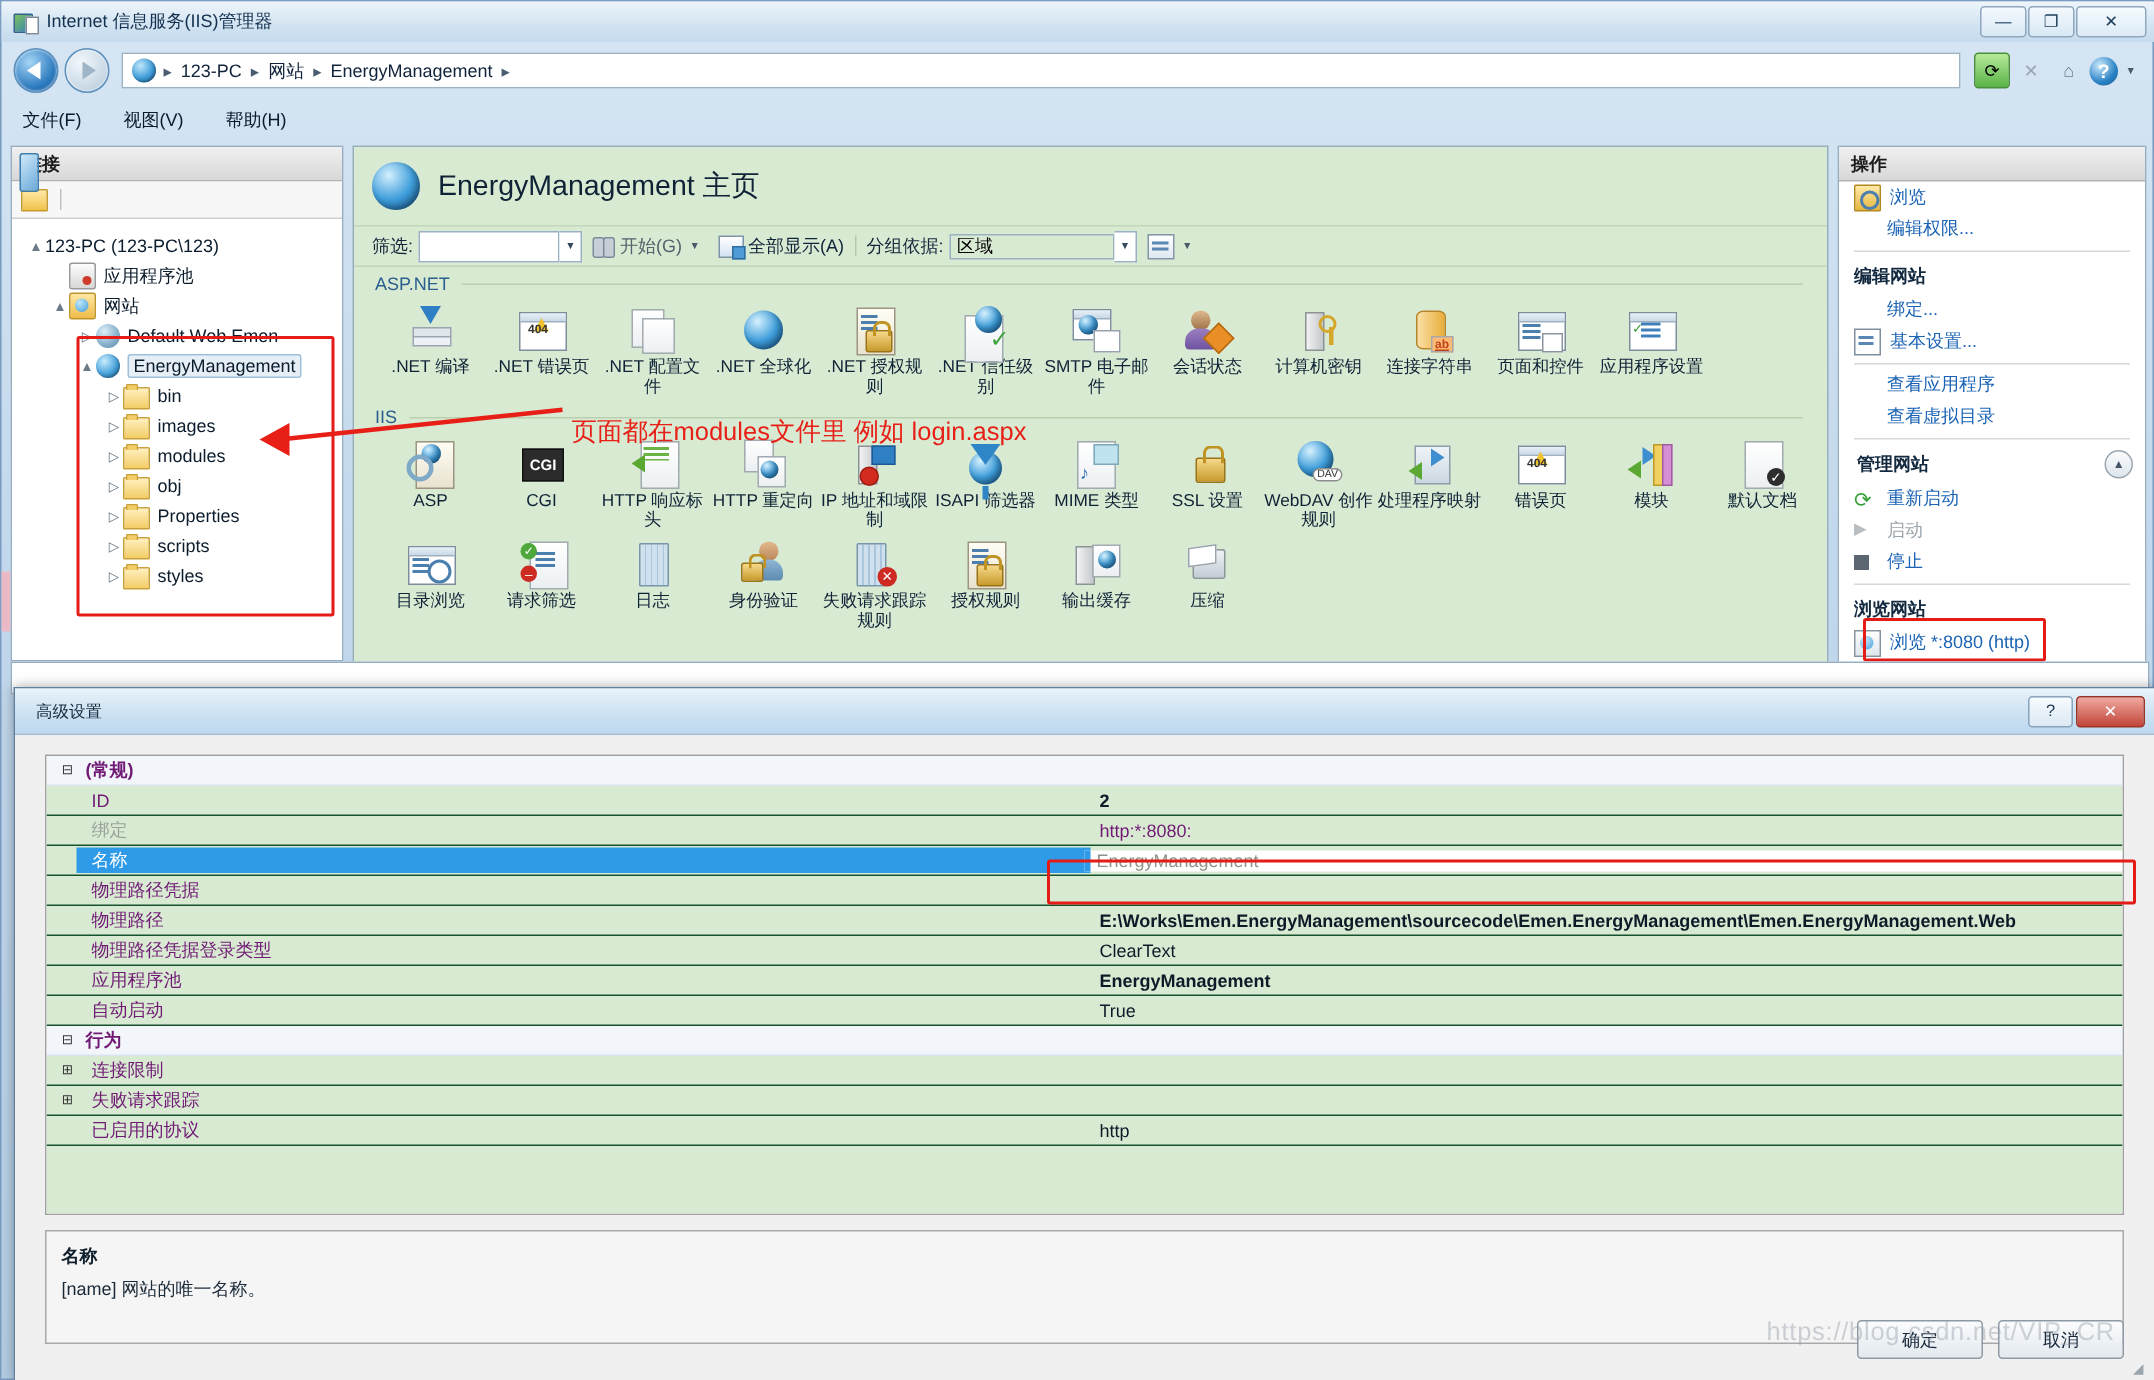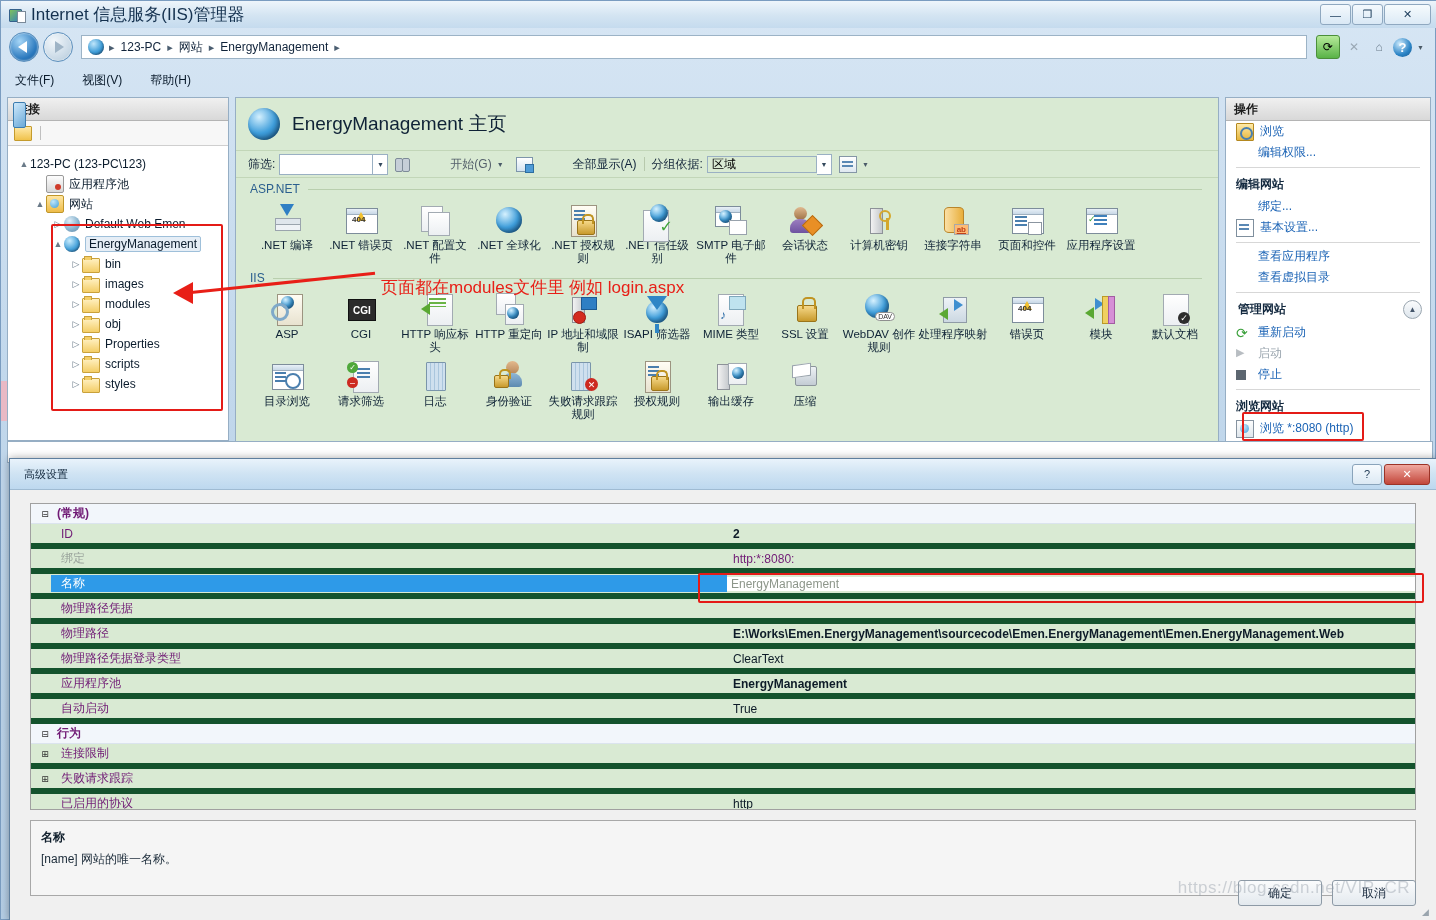--- a/index.html
+++ b/index.html
@@ -19,21 +19,21 @@
     position:absolute;left:0;top:0;width:1436px;height:27px;
     background:linear-gradient(180deg,#eef5fb 0%,#d3e4f2 55%,#c5dbee 100%);
     display:flex;align-items:center;
   }
   .title-ico{
     width:16px;height:16px;margin-left:8px;margin-right:6px;position:relative;
   }
   .title-ico .m{position:absolute;left:0;top:2px;width:11px;height:11px;
     background:linear-gradient(135deg,#7fc15e,#2f7fbd);border:1px solid #35618b;border-radius:1px;}
   .title-ico .p{position:absolute;left:8px;top:4px;width:7px;height:10px;background:#fff;border:1px solid #7a8a99;}
-  .title-txt{font-size:17px;color:#14314f;}
+  .title-txt{font-size:12px;color:#14314f;}
   .winbtns{margin-left:auto;display:flex;margin-right:6px;}
   .wb{width:29px;height:19px;margin-left:1px;border:1px solid #8fa8c0;border-radius:3px;
       background:linear-gradient(180deg,#f4f9fd,#d9e8f5);display:flex;align-items:center;justify-content:center;
       font-size:11px;color:#20405f;}
   .wb.close{width:45px;background:linear-gradient(180deg,#f6fbfd,#dceaf6);}
   
   .addrbar{
     position:absolute;left:0;top:27px;width:1436px;height:38px;
     display:flex;align-items:center;
   }
@@ -106,21 +106,21 @@
   .main-globe{width:32px;height:32px;border-radius:50%;
      background:radial-gradient(circle at 35% 28%,#d4f0fe,#3f9edb 52%,#14538a 100%);
      box-shadow:inset -2px -2px 4px rgba(0,0,0,.32);margin-right:12px;}
   .main-title-txt{font-size:19px;color:#0f2236;}
   .filterbar{height:26px;display:flex;align-items:center;padding-left:12px;
      border-top:1px solid #c2d6b8;border-bottom:1px solid #c2d6b8;}
   .fl{font-size:12px;color:#14263a;margin-right:4px;}
   .fbox{width:88px;height:17px;background:#fff;border:1px solid #9ab0c3;}
   .fdrop{width:14px;height:19px;border:1px solid #9ab0c3;border-left:none;background:#fff;
      display:flex;align-items:center;justify-content:center;font-size:7px;color:#33485c;}
-  .fbtn{display:flex;align-items:center;margin-left:7px;font-size:12px;color:#55616c;gap:37px;}
+  .fbtn{display:flex;align-items:center;margin-left:7px;font-size:12px;color:#55616c;}
   .fbtn.on{color:#10243a;}
   .bino{width:15px;height:12px;margin-right:3px;position:relative;}
   .bino:before,.bino:after{content:"";position:absolute;top:0;width:6px;height:12px;border:1px solid #7d8b98;
      border-radius:2px;background:#c6cfd8;}
   .bino:before{left:0;}.bino:after{right:0;}
   .showall-ic{width:15px;height:13px;margin-right:3px;background:linear-gradient(180deg,#fff,#d3e3f1);
      border:1px solid #7d95aa;position:relative;}
   .showall-ic:after{content:"";position:absolute;right:-2px;bottom:-2px;width:7px;height:7px;
      background:#4e9bd6;border:1px solid #2d6d9f;}
   .caret{font-size:7px;color:#4a5a68;margin:0 5px;}
@@ -242,21 +242,21 @@
      display:flex;align-items:center;padding-left:14px;border-bottom:1px solid #9fbbd3;}
   .dlg-title-txt{font-size:11px;color:#12283d;}
   .dlg-btns{margin-left:auto;display:flex;margin-right:6px;}
   .dbtn{width:28px;height:19px;border:1px solid #8aa4bb;border-radius:3px;margin-left:2px;
      background:linear-gradient(180deg,#f7fbfe,#dce9f4);display:flex;align-items:center;justify-content:center;
      font-size:11px;color:#1f3a55;}
   .dbtn.x{width:44px;background:linear-gradient(180deg,#f0a9a0,#c2463a);color:#fff;border-color:#9b3327;}
   .dlg-body{position:absolute;left:0;top:30px;right:0;bottom:0;}
   .grid-wrap{position:absolute;left:20px;top:14px;right:20px;height:305px;background:#fff;
      border:1px solid #a0a0a0;overflow:hidden;}
-  .grow{display:flex;height:19px;align-items:center;font-size:12px;border-bottom:6px solid #14532d;}
+  .grow{display:flex;height:19px;align-items:center;font-size:12px;border-bottom:1px solid #14532d;}
   .grow.sect{background:#f2f6fb;border-bottom:1px solid #dbe4ee;}
   .grow.data{background:#d9ead3;}
   .grow.selrow{background:#d9ead3;}
   .gexp{width:12px;text-align:center;font-size:9px;color:#333;flex:none;margin-left:8px;}
   .gname{width:676px;padding-left:10px;box-sizing:border-box;color:#701a75;flex:none;}
   .grow.sect .gname{font-weight:bold;padding-left:6px;}
   .gname.dim{color:#9aa49c;}
   .gname.sel{background:#2e9ae8;color:#fff;}
   .gval{flex:1;padding-left:6px;color:#0d1b28;}
   .gval.dim{color:#701a75;}

